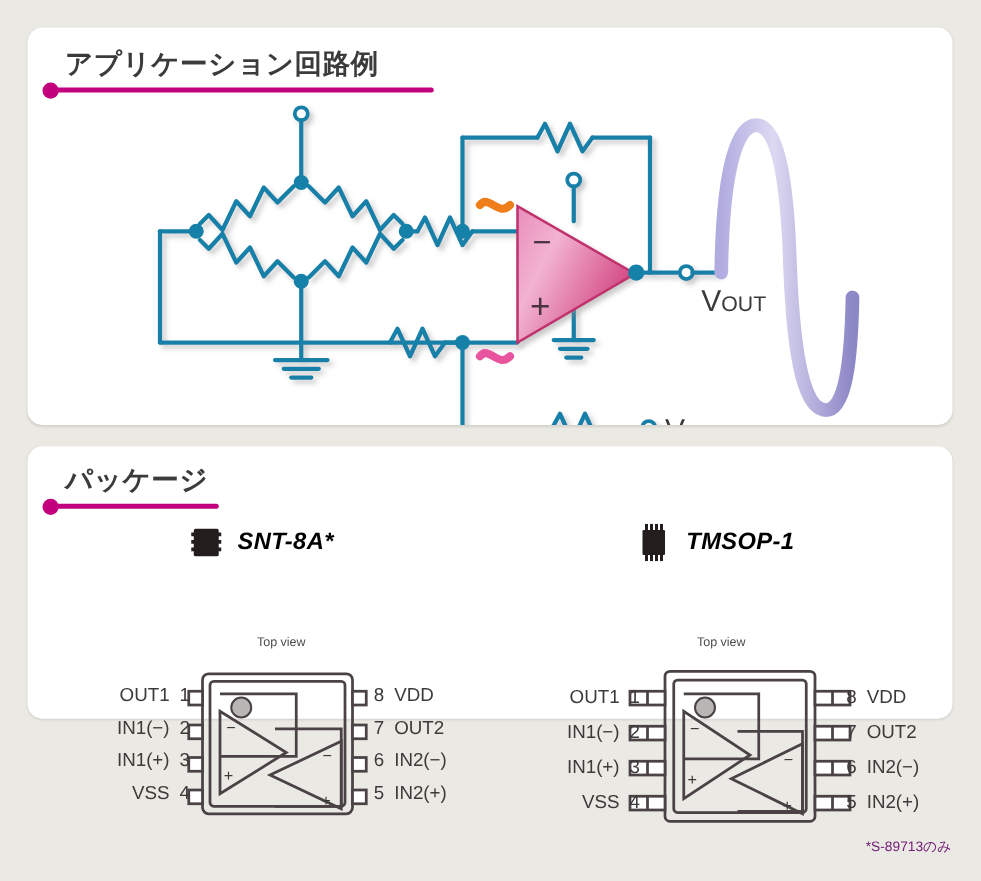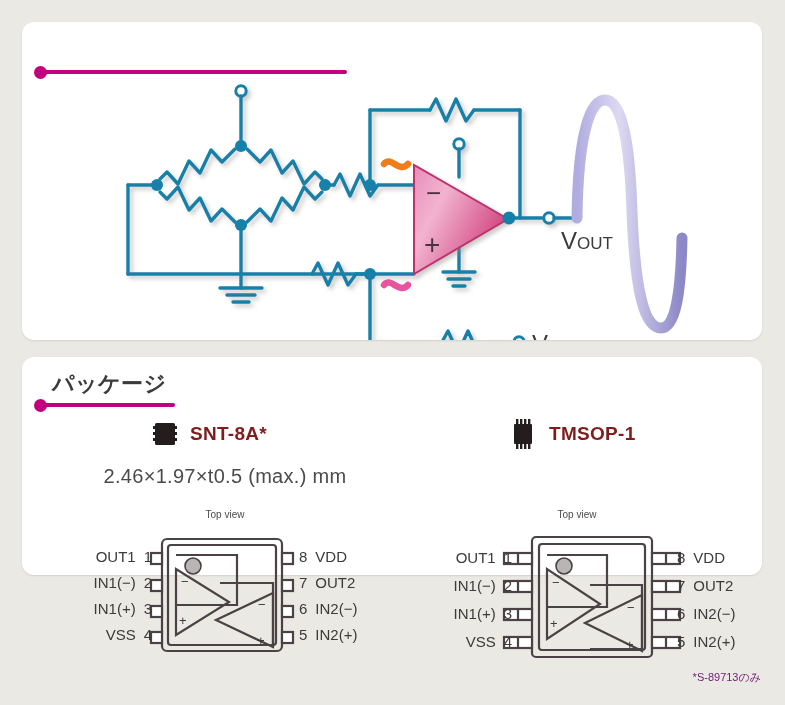--- a/index.html
+++ b/index.html
@@ -41,38 +41,40 @@
     position:absolute;
     right:24px;bottom:20px;
     font-size:11px;color:#701a75;
   }
 
   svg{display:block;}
   .svg-abs{position:absolute;left:0;top:0;}
 
   .pkg-name{
     position:absolute;
-    font-size:19px;font-weight:bold;color:#7f1d1d;
+    font-size:19px;font-weight:bold;color:#000000;
     letter-spacing:.3px;
+    font-style:italic;
   }
   .pkg-dim{
     position:absolute;
     font-size:20px;color:#4b4b4b;
     letter-spacing:.3px;
   }
   .topview{
     position:absolute;
     font-size:10px;color:#4b4b4b;
   }
 </style>
 </head>
 <body>
 
 <div class="card" id="card-circuit">
 
+  <div class="sec-title" style="left:30px;top:14px;font-size:22px;">アプリケーション回路例</div>
   <div class="sec-dot" style="left:12px;top:44px;"></div>
   <div class="sec-rule" style="left:20px;top:48px;width:305px;"></div>
 
   <svg class="svg-abs" width="740" height="318" viewBox="0 0 740 318">
     <defs>
       <linearGradient id="ampgrad" x1="0" y1="0" x2="1" y2="0.6">
         <stop offset="0%" stop-color="#e98dbb"></stop>
         <stop offset="35%" stop-color="#f2b3d0"></stop>
         <stop offset="100%" stop-color="#cf3f7c"></stop>
       </linearGradient>
@@ -183,21 +185,20 @@
     <g fill="#241d1d">
       <rect x="1" y="5" width="2.5" height="3"></rect>
         <rect x="1" y="11" width="2.5" height="3"></rect>
         <rect x="1" y="17" width="2.5" height="3"></rect>
       <rect x="22.5" y="5" width="2.5" height="3"></rect>
         <rect x="22.5" y="11" width="2.5" height="3"></rect>
         <rect x="22.5" y="17" width="2.5" height="3"></rect>
     </g>
   </svg>
   <div class="pkg-name" style="left:168px;top:66px;">SNT-8A*</div>
-  <div class="pkg-dim" style="left:38px;top:108px;width:330px;text-align:center;">2.46×1.97×t0.5 (max.) mm</div>
   <div class="topview" style="left:38px;top:152px;width:330px;text-align:center;">Top view</div>
 
   <svg class="svg-abs" style="left:55px;top:178px;" width="300" height="125" viewBox="0 0 300 125">
     <g stroke="#4a4245" fill="none" stroke-width="2.2">
 
       <rect x="85" y="4" width="120" height="112" rx="5"></rect>
       <rect x="91" y="10" width="108" height="100" rx="3"></rect>
 
       <rect x="74" y="18" width="11" height="11" fill="#ffffff"></rect>
       <rect x="74" y="45" width="11" height="11" fill="#ffffff"></rect>

